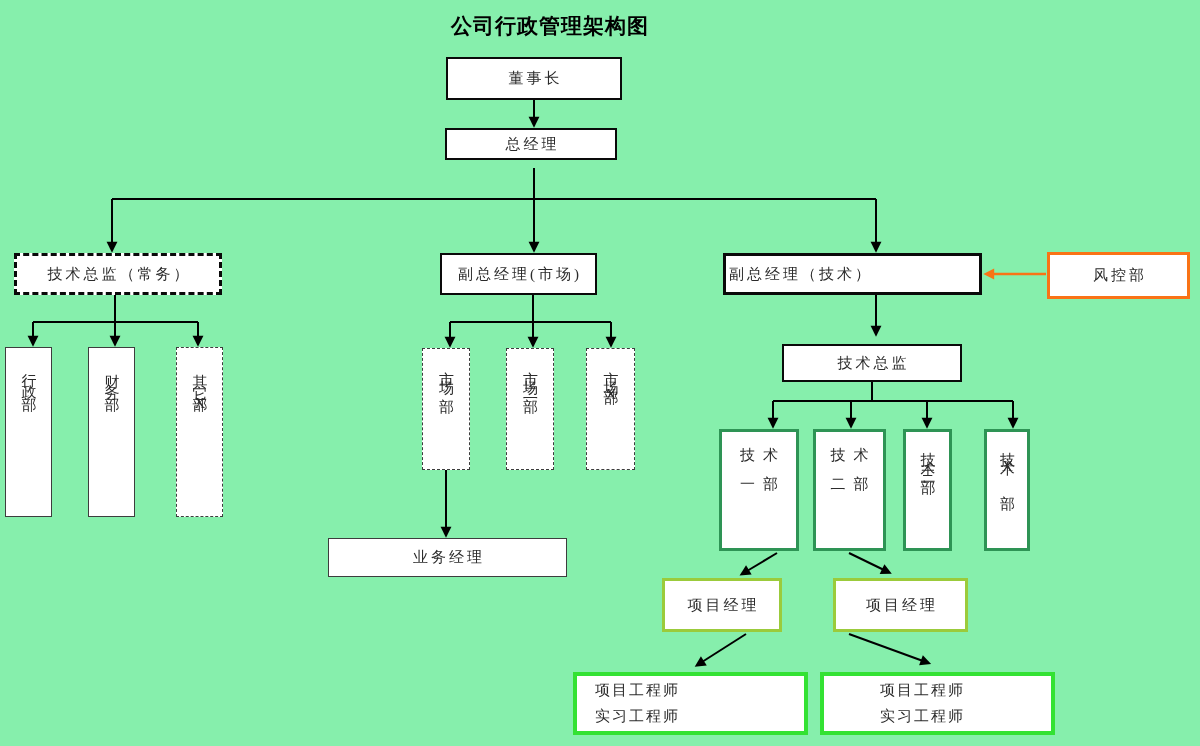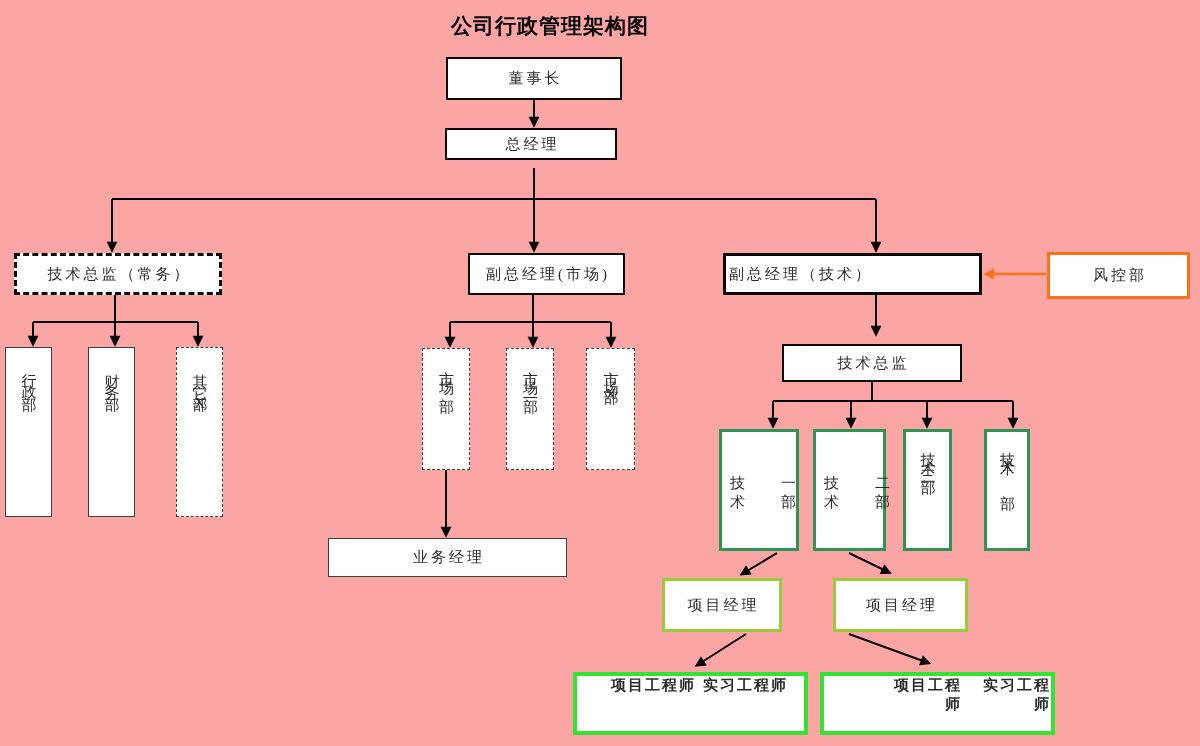--- a/index.html
+++ b/index.html
@@ -5,21 +5,21 @@
   :root{
     --line:#000000;
     --tech-green:#2e9455;
     --pm-green:#9bcb3b;
     --eng-green:#33e233;
     --risk-orange:#f97316;
     --ink:#2b2b2b;
   }
   html,body{margin:0;padding:0;background:#ffffff;}
   #canvas{
-    position:relative;width:1200px;height:746px;background:#fca5a5;
+    position:relative;width:1200px;height:746px;background:#86efac;
     font-family:"Liberation Serif","DejaVu Serif",serif;color:var(--ink);
     overflow:hidden;
   }
   #wires{position:absolute;left:0;top:0;width:1200px;height:746px;z-index:0;}
   .title{
     position:absolute;left:0;top:12px;width:1100px;text-align:center;
     font-family:"Liberation Sans","DejaVu Sans",sans-serif;font-weight:700;
     font-size:21px;color:#000;z-index:2;letter-spacing:1px;
   }
   .box{
@@ -35,27 +35,27 @@
   .b-pm{border:3.5px solid var(--pm-green);}
   .b-eng{border:4px solid var(--eng-green);}
   .b-risk{border:3px solid var(--risk-orange);}
   .vert{
     writing-mode:vertical-rl;text-orientation:upright;
     letter-spacing:11px;text-indent:0;
     justify-content:flex-start;padding-top:14px;
   }
   .vert-tight{letter-spacing:9px;padding-top:10px;}
   .two-row{
-    flex-direction:row;justify-content:flex-start;gap:20px;
-    padding-top:6px;letter-spacing:8px;text-indent:8px;
+    flex-direction:column;justify-content:flex-start;gap:10px;
+    padding-top:14px;letter-spacing:8px;text-indent:8px;
   }
   .left-al{justify-content:flex-start;}
   .two-line{
-    flex-direction:row;align-items:flex-start;justify-content:center;
-    gap:7px;letter-spacing:2px;text-indent:0;font-weight:bold;
+    flex-direction:column;align-items:flex-start;justify-content:center;
+    gap:7px;letter-spacing:2px;text-indent:0;
   }
   .pad-a{padding-left:18px;}
   .pad-b{padding-left:56px;}
 </style>
 </head>
 <body>
 
 <div id="canvas">
 
   <svg id="wires" width="1200" height="746" viewBox="0 0 1200 746" xmlns="http://www.w3.org/2000/svg">
@@ -110,21 +110,21 @@
       <line x1="1046" y1="274" x2="992" y2="274" stroke="#f97316" stroke-width="2.6" marker-end="url(#ahO)"></line>
     </g>
   </svg>
 
   <div class="title">公司行政管理架构图</div>
 
   <div class="box b-thick" style="left:446px;top:57px;width:176px;height:43px;">董事长</div>
   <div class="box b-thick" style="left:445px;top:128px;width:172px;height:32px;">总经理</div>
 
   <div class="box b-dash-thick" style="left:14px;top:253px;width:208px;height:42px;">技术总监（常务）</div>
-  <div class="box b-thick" style="left:468px;top:253px;width:157px;height:42px;">副总经理(市场)</div>
+  <div class="box b-thick" style="left:440px;top:253px;width:157px;height:42px;">副总经理(市场)</div>
   <div class="box b-thick left-al" style="left:723px;top:253px;width:259px;height:42px;border-width:3px;">副总经理（技术）</div>
   <div class="box b-risk" style="left:1047px;top:252px;width:143px;height:47px;">风控部</div>
 
   <div class="box b-thin vert" style="left:5px;top:347px;width:47px;height:170px;">行政部</div>
   <div class="box b-thin vert" style="left:88px;top:347px;width:47px;height:170px;">财务部</div>
   <div class="box b-dash-thin vert" style="left:176px;top:347px;width:47px;height:170px;">其它部X</div>
 
   <div class="box b-dash-thin vert vert-tight" style="left:422px;top:348px;width:48px;height:122px;">市场一部</div>
   <div class="box b-dash-thin vert vert-tight" style="left:506px;top:348px;width:48px;height:122px;">市场二部</div>
   <div class="box b-dash-thin vert vert-tight" style="left:586px;top:348px;width:49px;height:122px;">市场部X</div>

